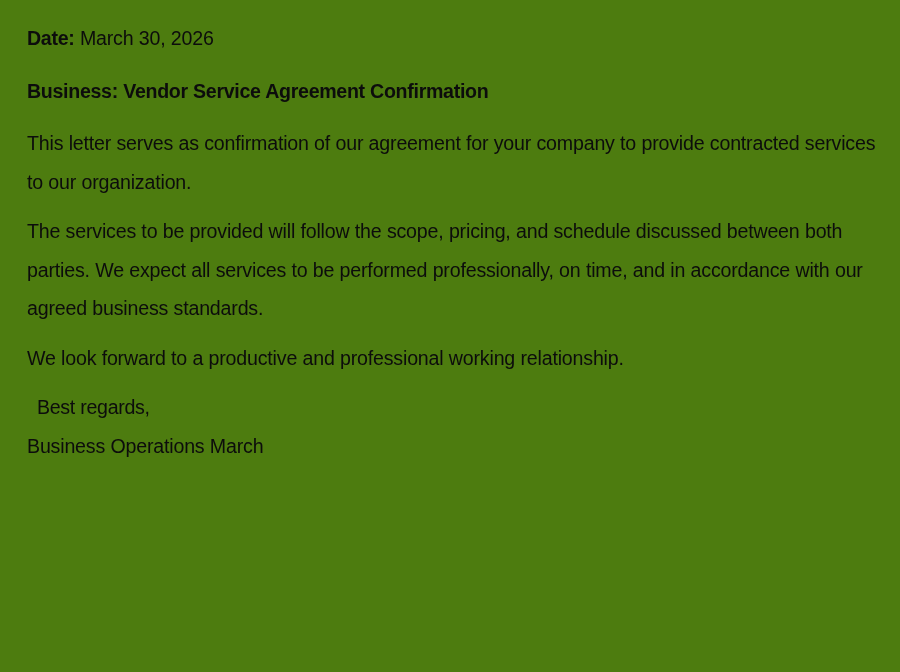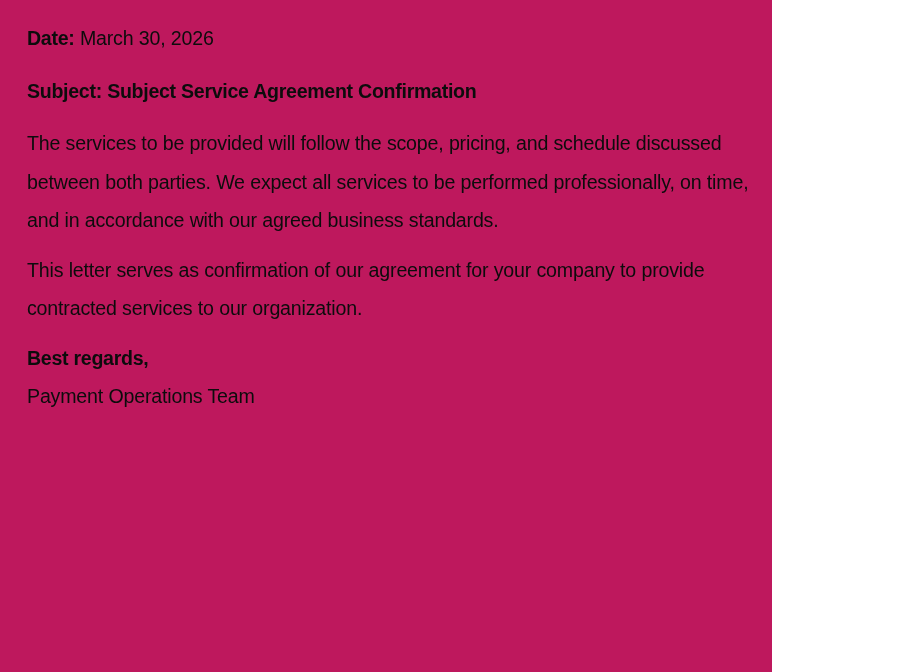--- a/index.html
+++ b/index.html
@@ -13,23 +13,23 @@
     width: 900px;
     height: 672px;
     overflow: hidden;
     font-family: "Liberation Sans", "DejaVu Sans", sans-serif;
     color: #0a0a0a;
     -webkit-font-smoothing: antialiased;
   }
 
   .letter {
     box-sizing: border-box;
-    width: 772px;
+    width: 900px;
     height: 672px;
-    background: #be185d;
+    background: #4d7c0f;
     padding: 19px 22px 0 27px;
   }
 
   .block {
     font-size: 19.6px;
     line-height: 38.5px;
     letter-spacing: -0.18px;
     color: #0c0c0c;
     max-width: 858px;
     margin: 0 0 11px 0;
@@ -62,40 +62,42 @@
   }
 
   .sig-name {
     display: block;
     font-weight: 400;
     letter-spacing: -0.18px;
   }
 
   .sig-close {
     display: block;
-    font-weight: 700;
+    font-weight: 400;
     letter-spacing: -0.3px;
+    margin-left: 10px;
   }
 </style>
 </head>
 <body>
 
 <div class="letter">
 
   <p class="block line">
     <span class="bold-run">Date:</span><span class="regular-run"> </span><span class="regular-run">March 30, 2026</span>
   </p>
 
-  <p class="block line bold">Subject: Subject Service Agreement Confirmation</p>
+  <p class="block line bold">Business: Vendor Service Agreement Confirmation</p>
 
+
+  <p class="block">This letter serves as confirmation of our agreement for your company to provide contracted services to our organization.</p>
 
   <p class="block">The services to be provided will follow the scope, pricing, and schedule discussed between both parties. We expect all services to be performed professionally, on time, and in accordance with our agreed business standards.</p>
 
-  <p class="block">This letter serves as confirmation of our agreement for your company to provide contracted services to our organization.</p>
 
-
+  <p class="block">We look forward to a productive and professional working relationship.</p>
 
   <p class="block signoff">
     <span class="sig-close">Best regards,</span>
-    <span class="sig-name">Payment Operations Team</span>
+    <span class="sig-name">Business Operations March</span>
   </p>
 
 </div>
 
 </body></html>

